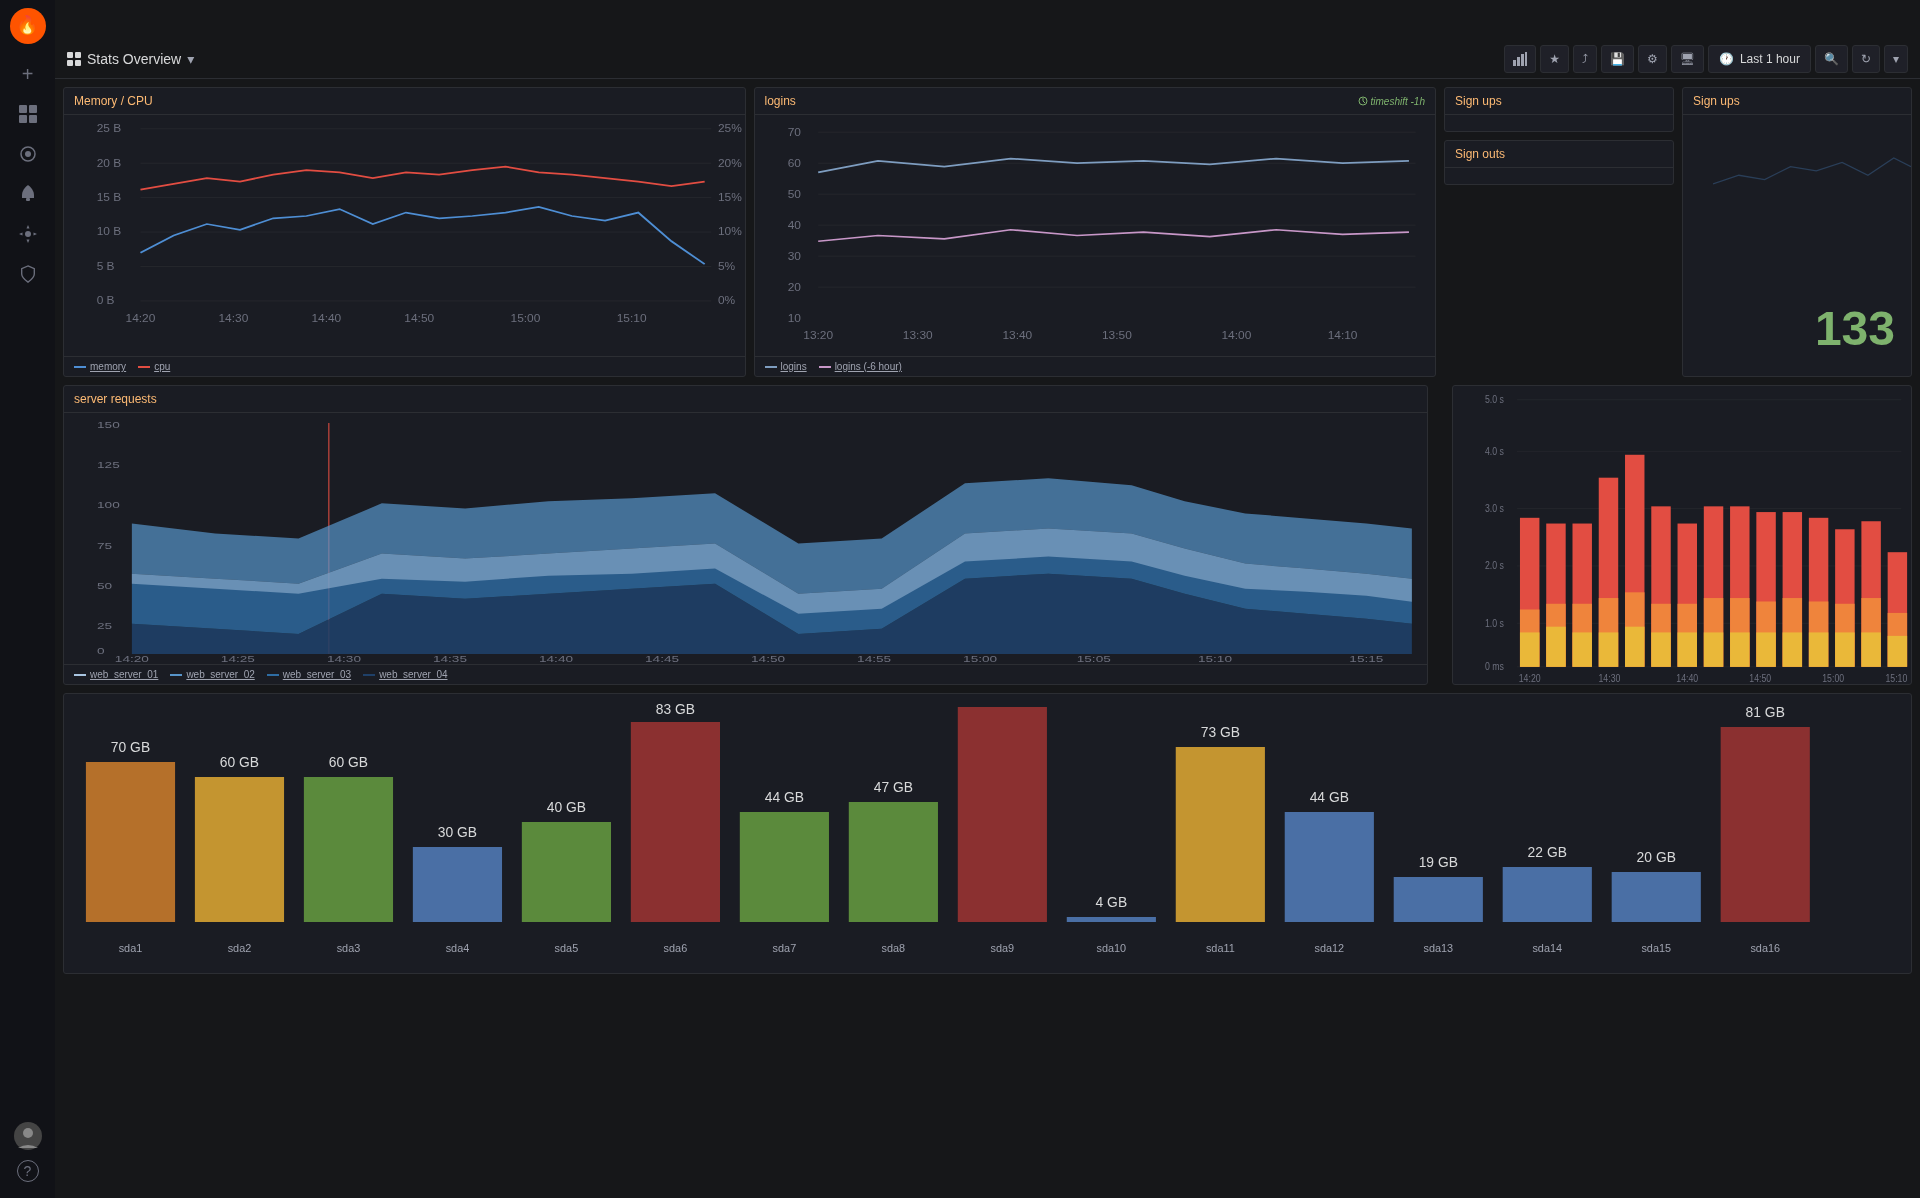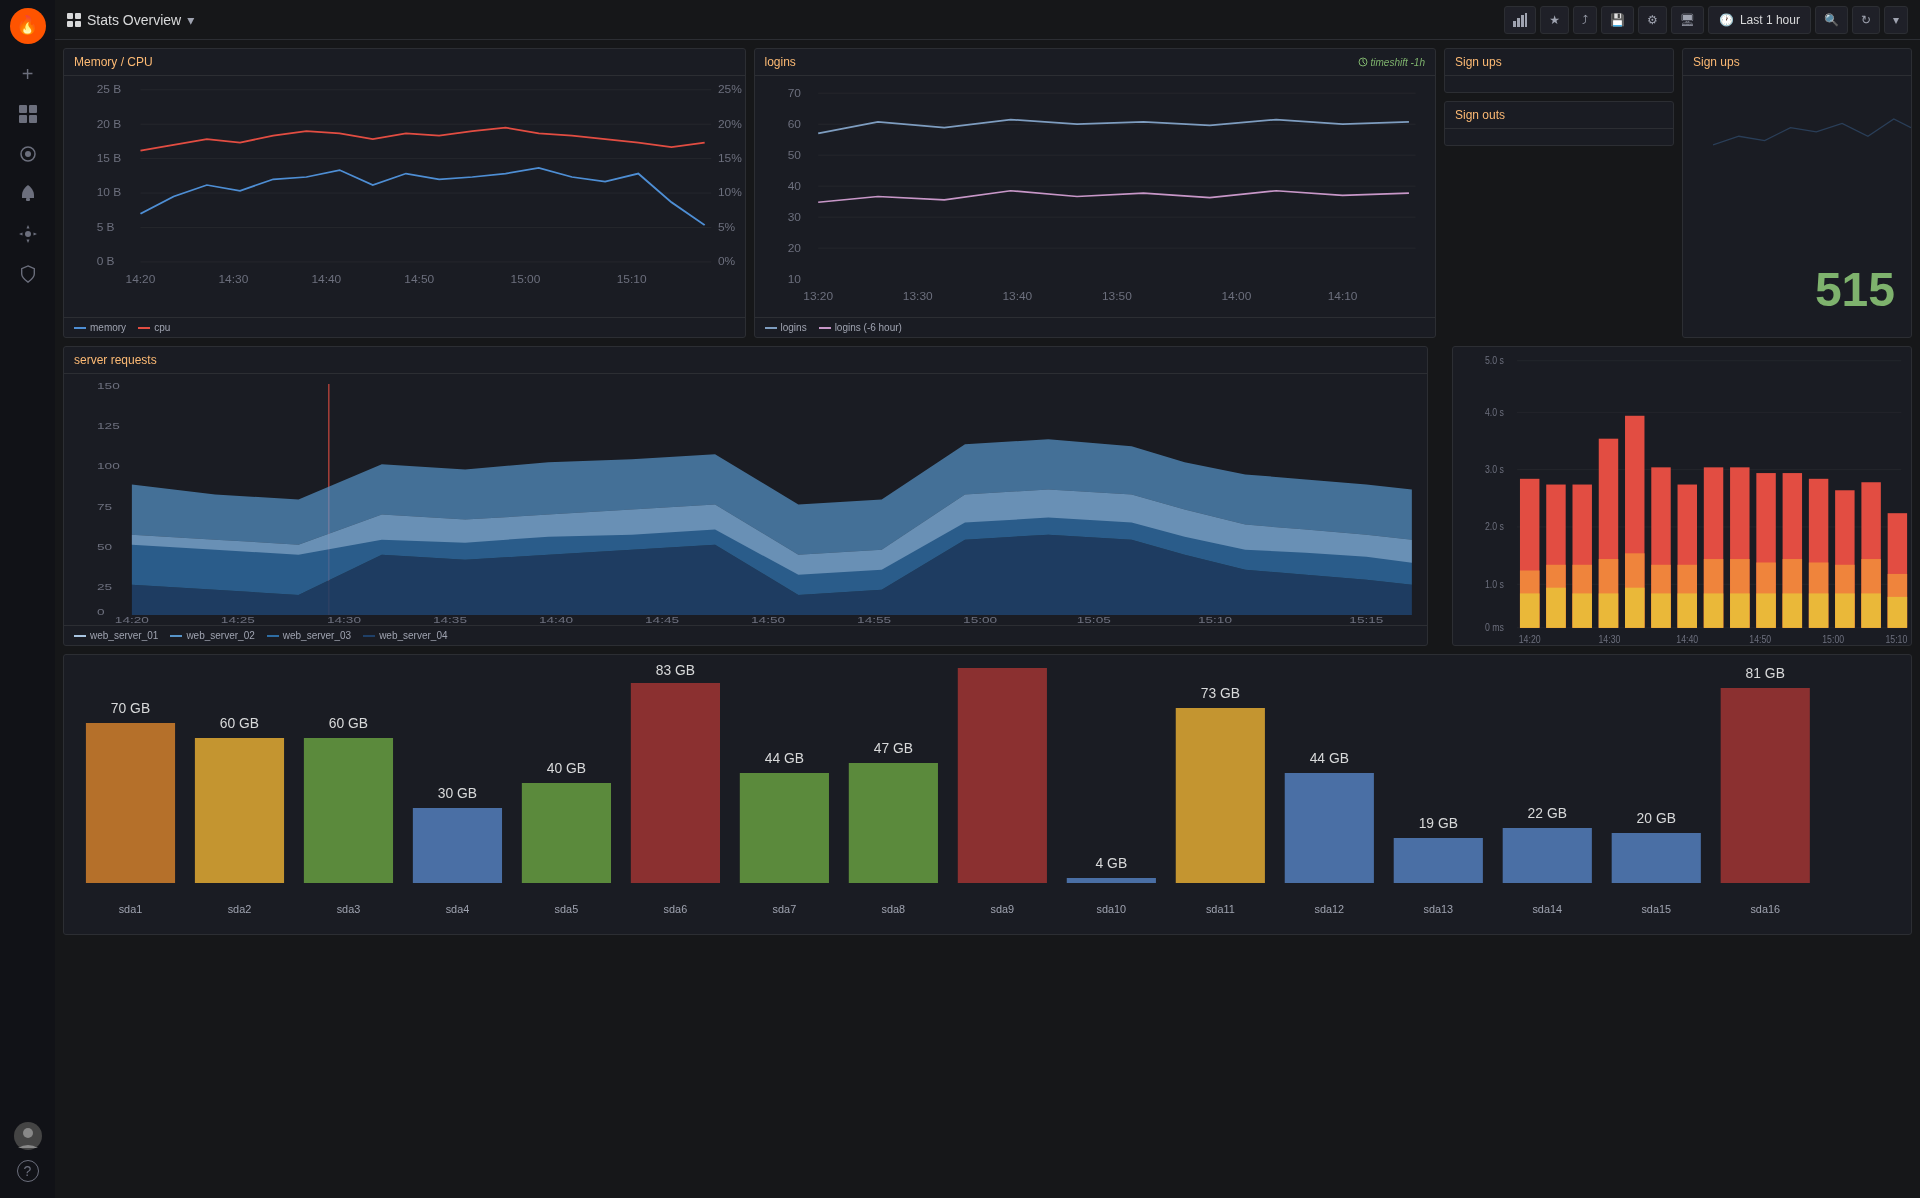--- a/index.html
+++ b/index.html
@@ -48,20 +48,21 @@
     }
     
     .topbar {
       background: #161719;
       border-bottom: 1px solid #2c2e33;
       height: 40px;
       display: flex;
       align-items: center;
       padding: 0 12px;
       gap: 8px;
+      margin-top: 39px;
     }
     .topbar-title {
       display: flex;
       align-items: center;
       gap: 6px;
       font-size: 14px;
       font-weight: 500;
       color: #d8d9da;
     }
     .topbar-grid-icon {
@@ -192,20 +193,21 @@
       padding: 4px 10px;
       font-size: 10px;
       color: #9fa3b0;
       border-top: 1px solid #2c2e33;
       flex-shrink: 0;
     }
     .legend-item {
       display: flex;
       align-items: center;
       gap: 4px;
+      text-decoration: underline;
     }
     .legend-dot {
       width: 12px;
       height: 2px;
     }
     .timeshift-badge {
       font-size: 10px;
       color: #7eb26d;
       display: flex;
       align-items: center;
@@ -448,21 +450,21 @@
         </div>
 
       <div class="panel bignum-panel">
         <div class="panel-header">
           <span class="panel-title">Sign ups</span>
         </div>
         <div class="panel-body">
           <svg class="sparkline-bg" viewBox="0 0 230 120" preserveAspectRatio="none">
             <polyline points="0,80 30,70 60,75 90,60 120,65 150,55 180,70 210,50 230,60" stroke="#4e8ed4" stroke-width="1.5" fill="none" opacity="0.6"></polyline>
           </svg>
-          <span class="bignum-value">515</span>
+          <span class="bignum-value">133</span>
         </div>
       </div>
     </div>
 
     <div class="row2">
 
       <div class="panel">
         <div class="panel-header">
           <span class="panel-title">server requests</span>
         </div>

